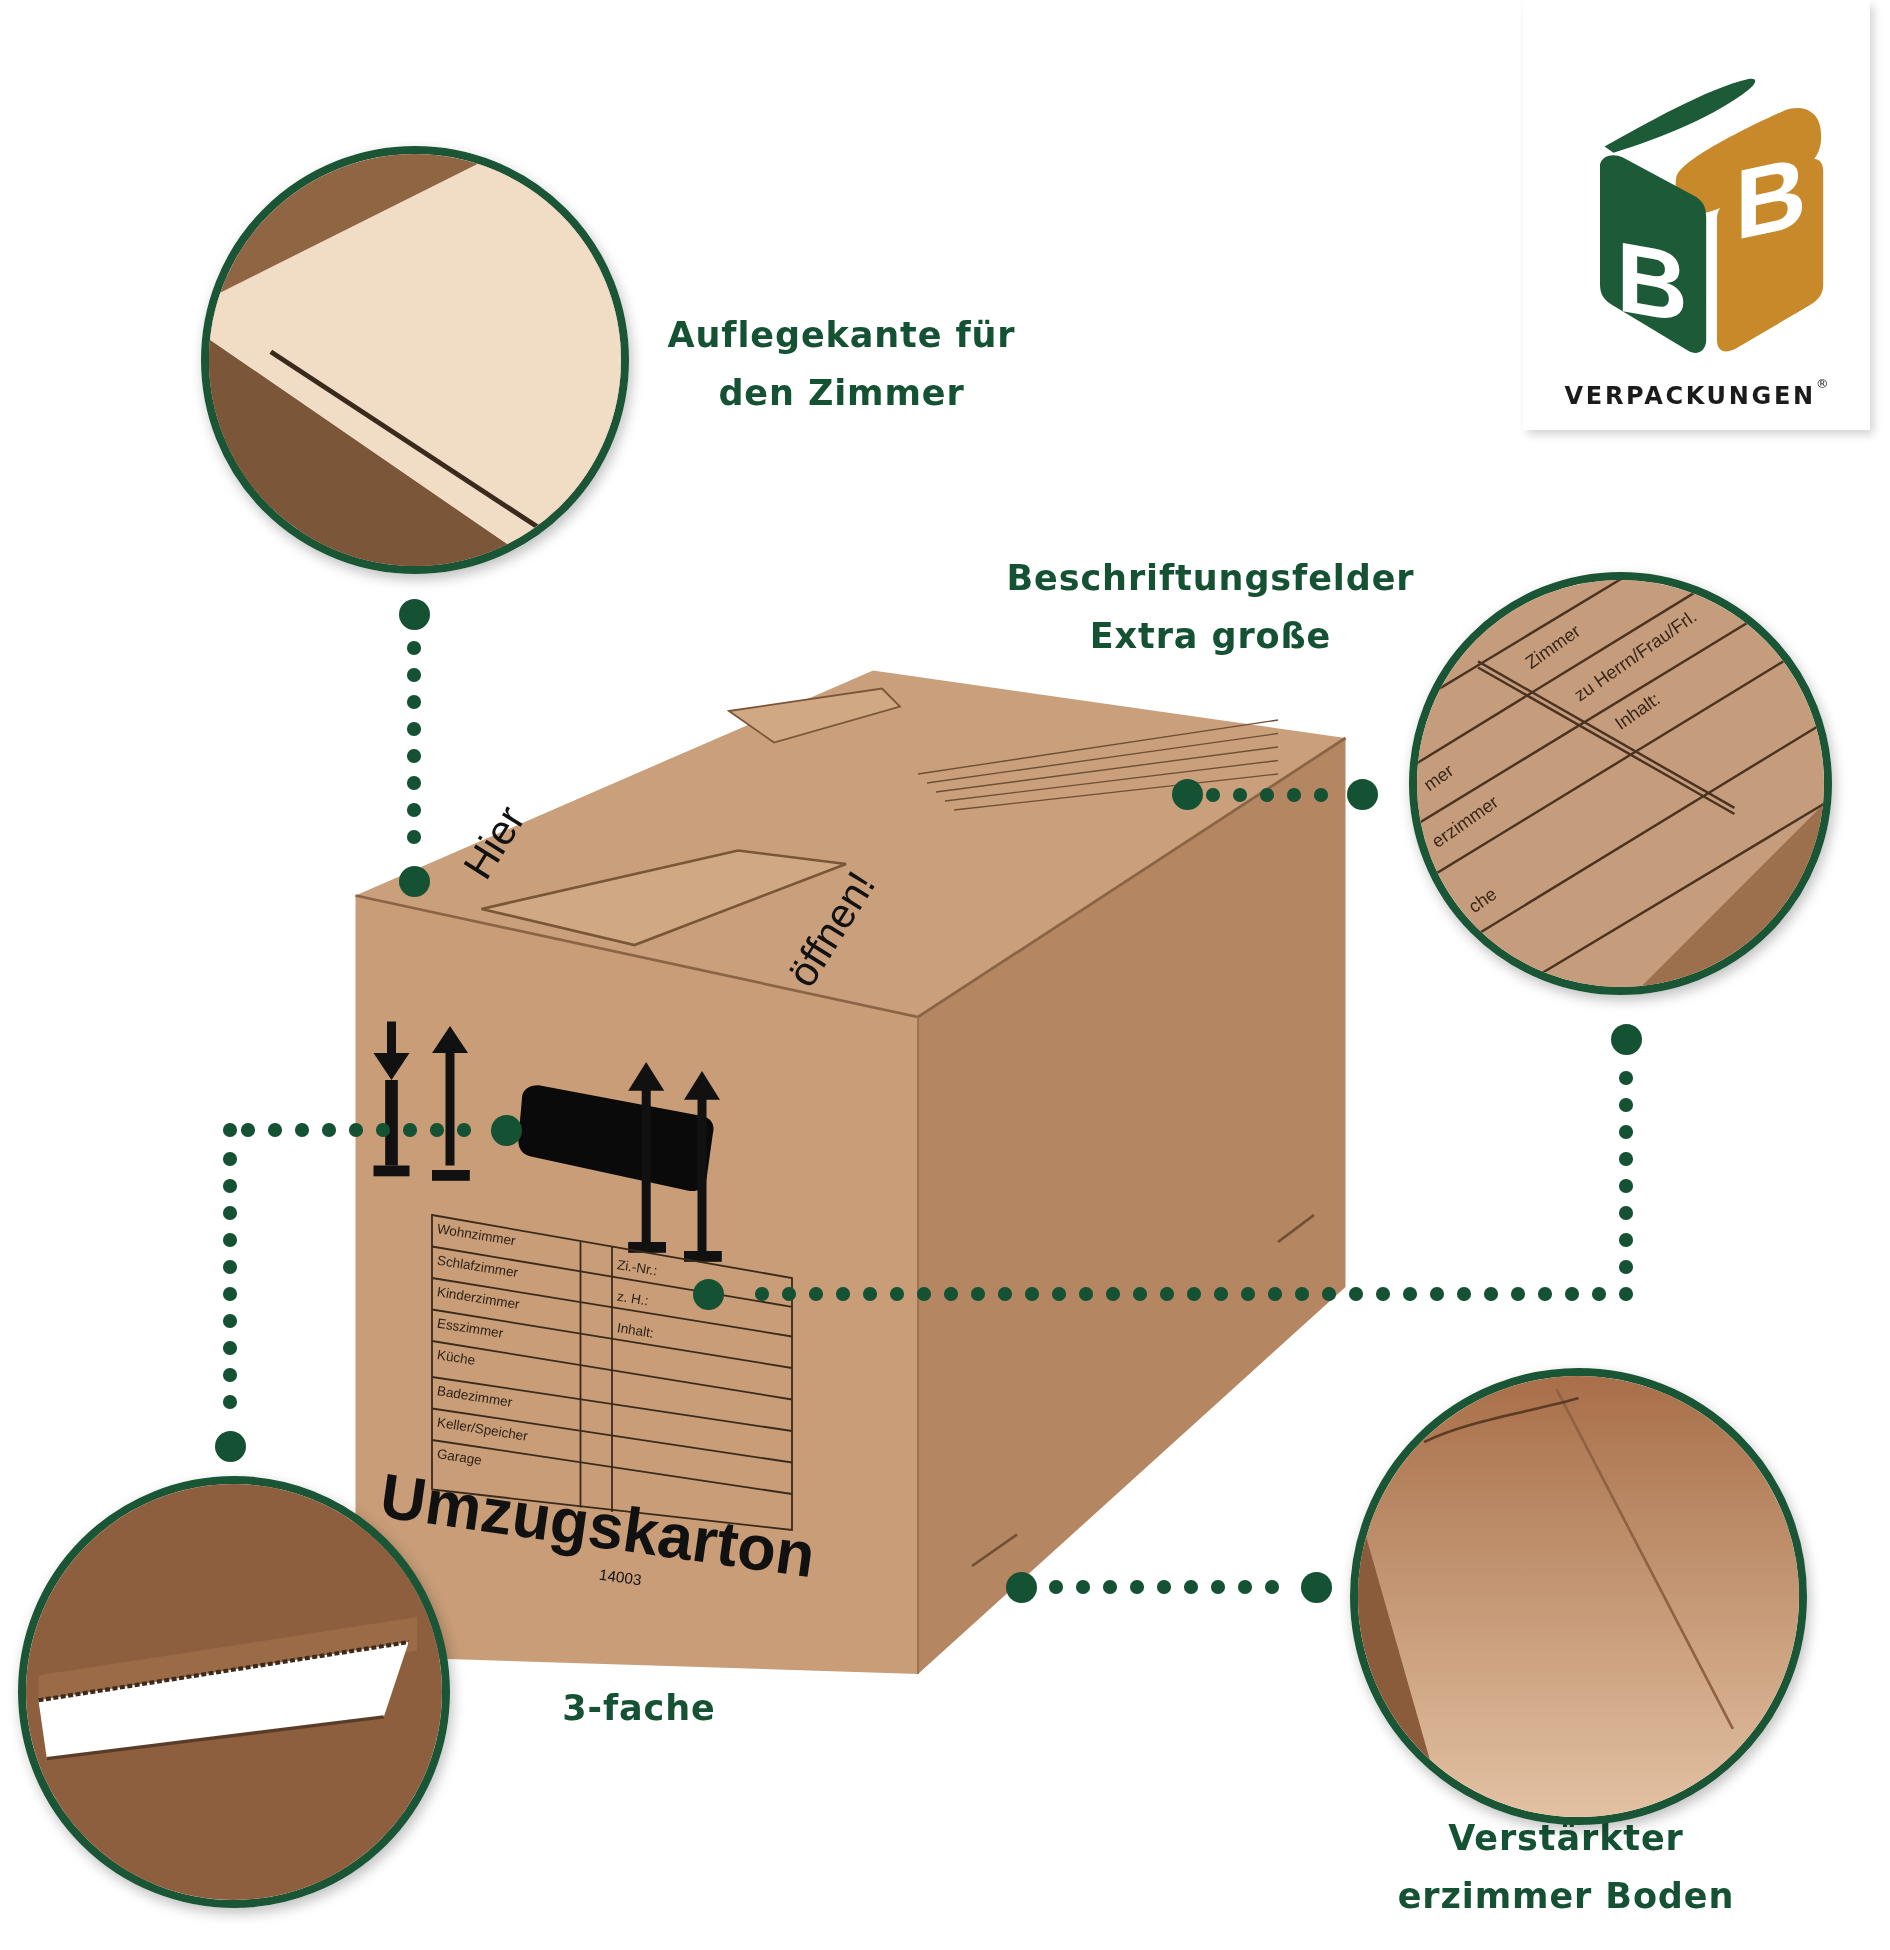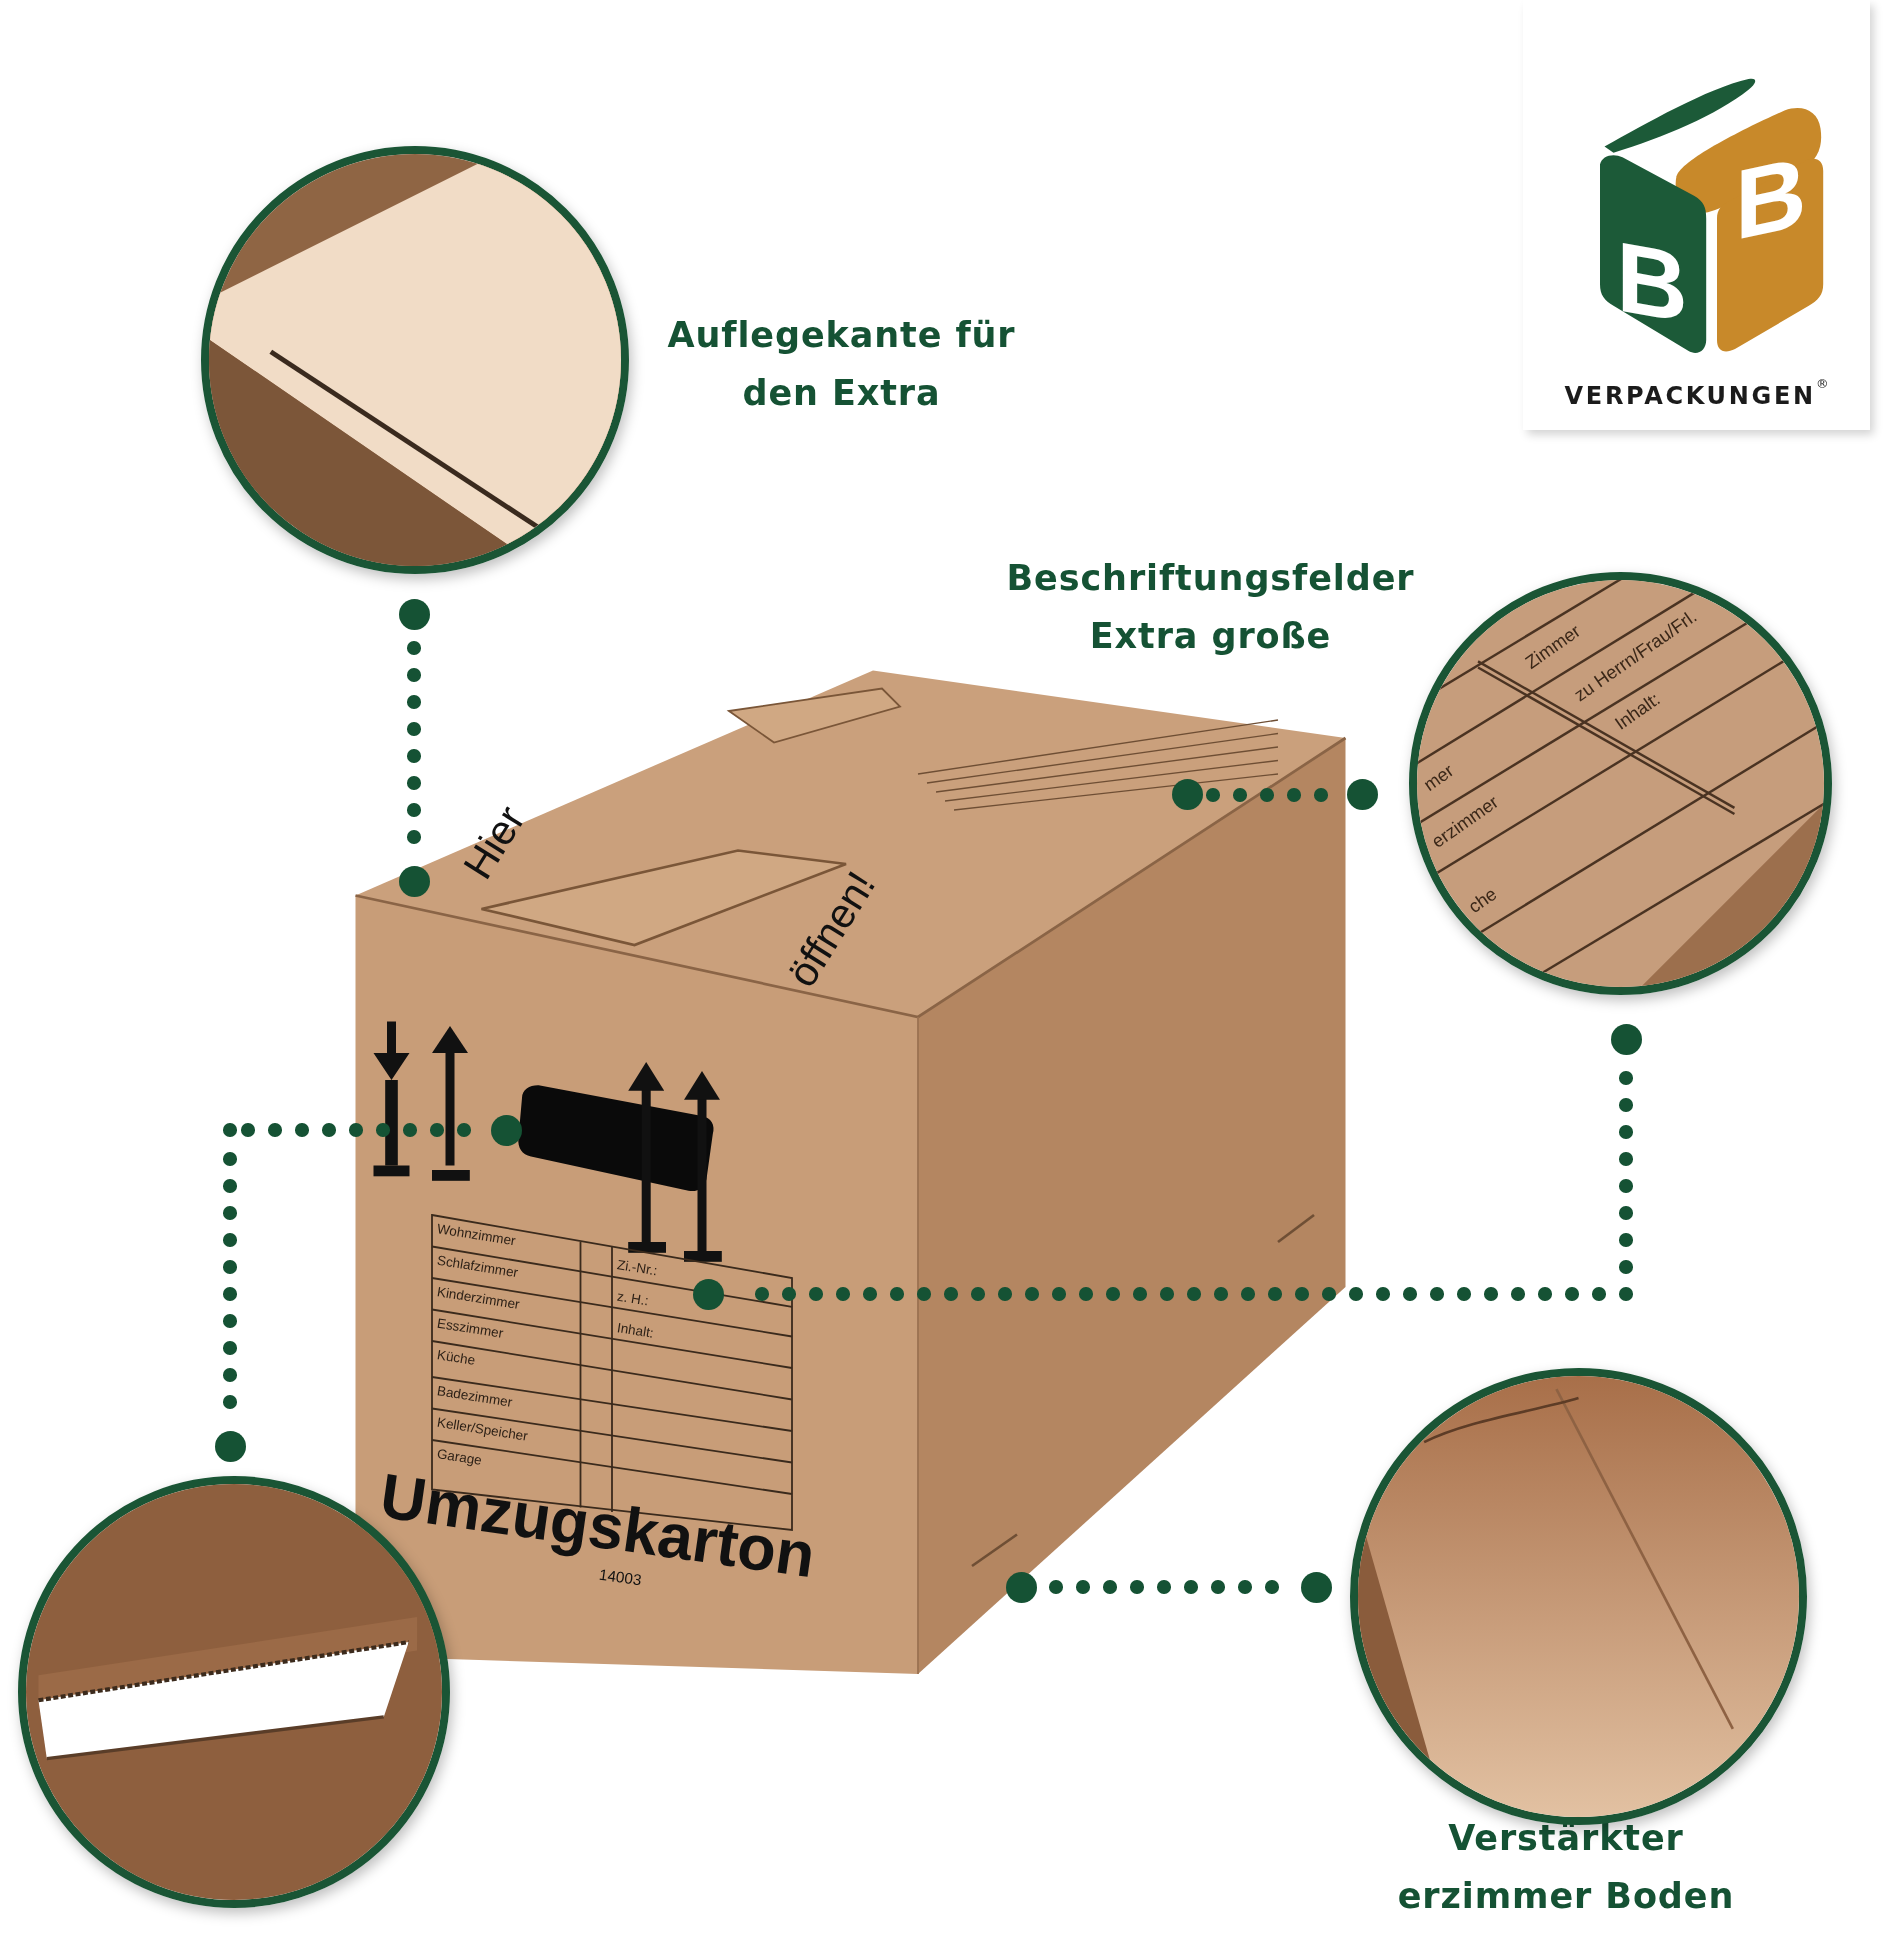--- a/index.html
+++ b/index.html
@@ -47,27 +47,28 @@
     <path d="M150 165 C 150 155, 155 150, 165 145 L 250 100 C 260 96, 268 100, 268 112 L 268 238 C 268 250, 262 256, 252 262 L 170 310 C 158 316, 150 312, 150 300 Z" fill="#c8892a"></path>
 
     <text x="38" y="260" fill="#ffffff" font-family="Liberation Sans, sans-serif" font-weight="bold" font-size="110" transform="skewY(10)">B</text>
     <text x="170" y="225" fill="#ffffff" font-family="Liberation Sans, sans-serif" font-weight="bold" font-size="110" transform="skewY(-12)">B</text>
   </svg>
   <div class="logo-text"><span>VERPACKUNGEN</span><sup>®</sup></div>
 </div>
 
 <div class="label" style="left:630px; top:306px; width:423px;">
   <div>Auflegekante für</div>
-    <div>den Extra</div>
+    <div>den Zimmer</div>
 </div>
 <div class="label" style="left:981px; top:549px; width:459px;">
   <div>Beschriftungsfelder</div>
     <div>Extra große</div>
 </div>
 <div class="label" style="left:450px; top:1679px; width:378px;">
+  <div>3-fache</div>
 </div>
 <div class="label" style="left:1350px; top:1809px; width:432px;">
   <div>Verstärkter</div>
     <div>erzimmer Boden</div>
 </div>
 
 <div class="box">
   <svg viewBox="0 0 1140 1140">
 
     <polygon points="640,390 1115,80 1115,690 640,1120" fill="#b48661"></polygon>

